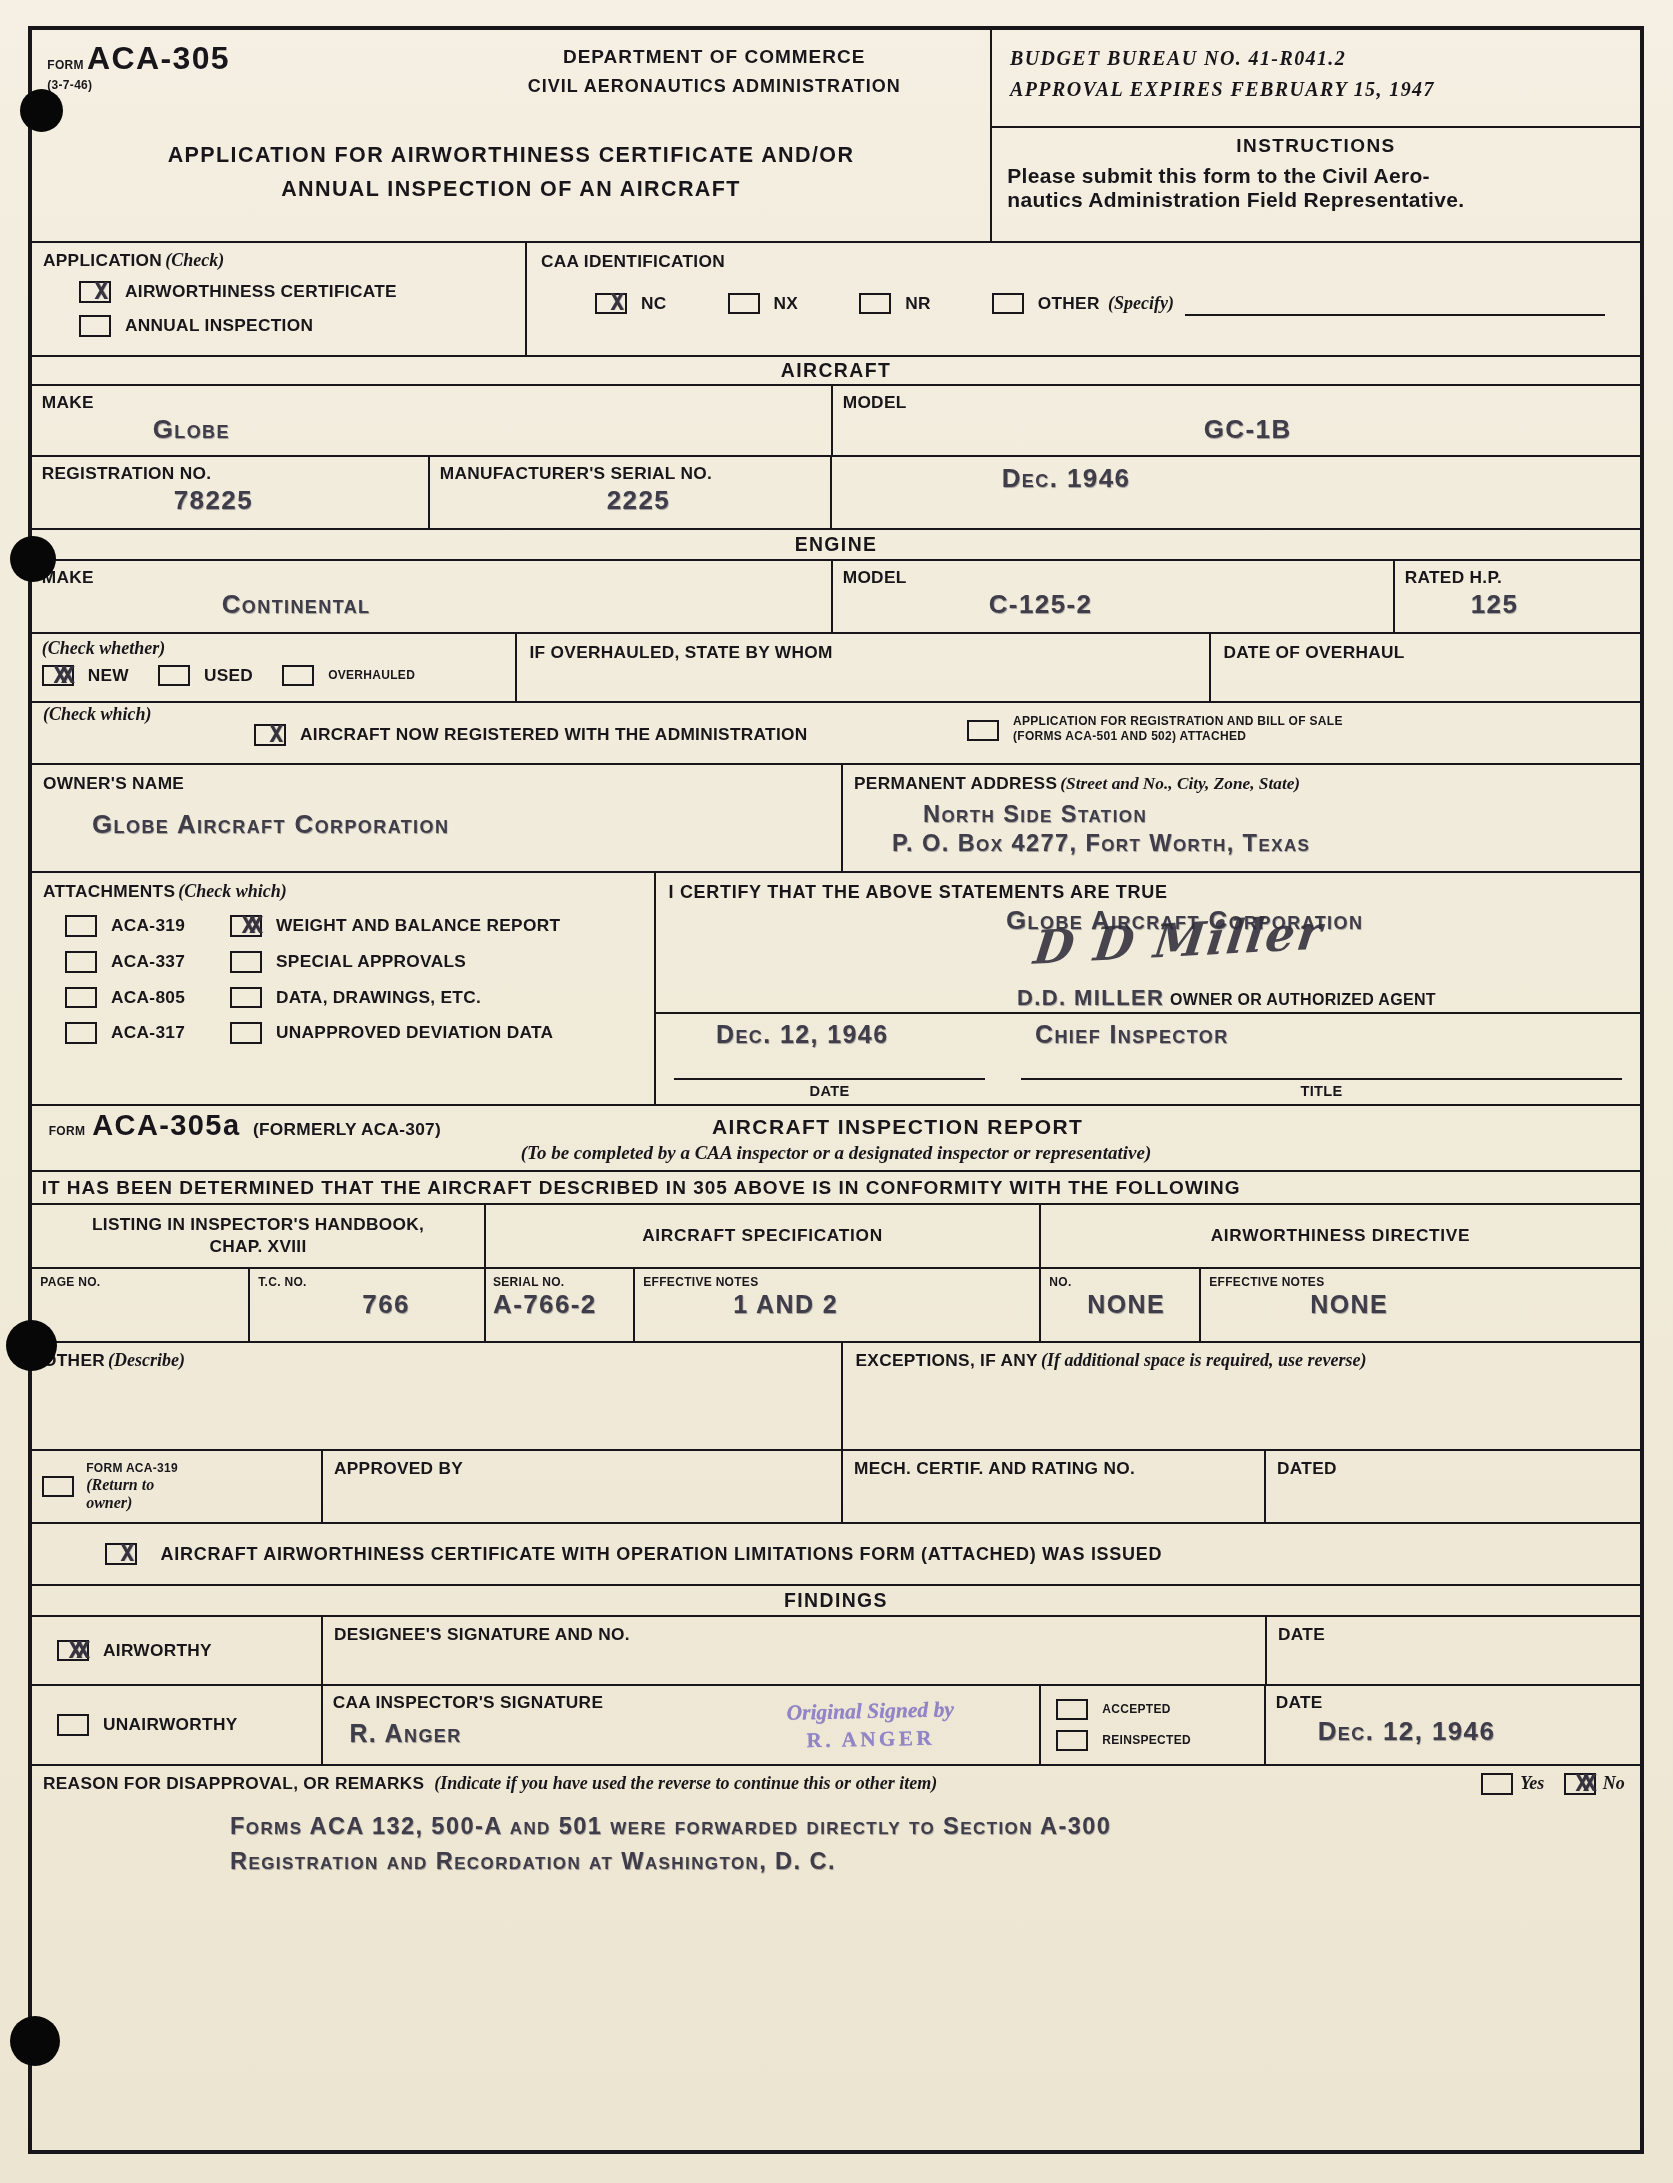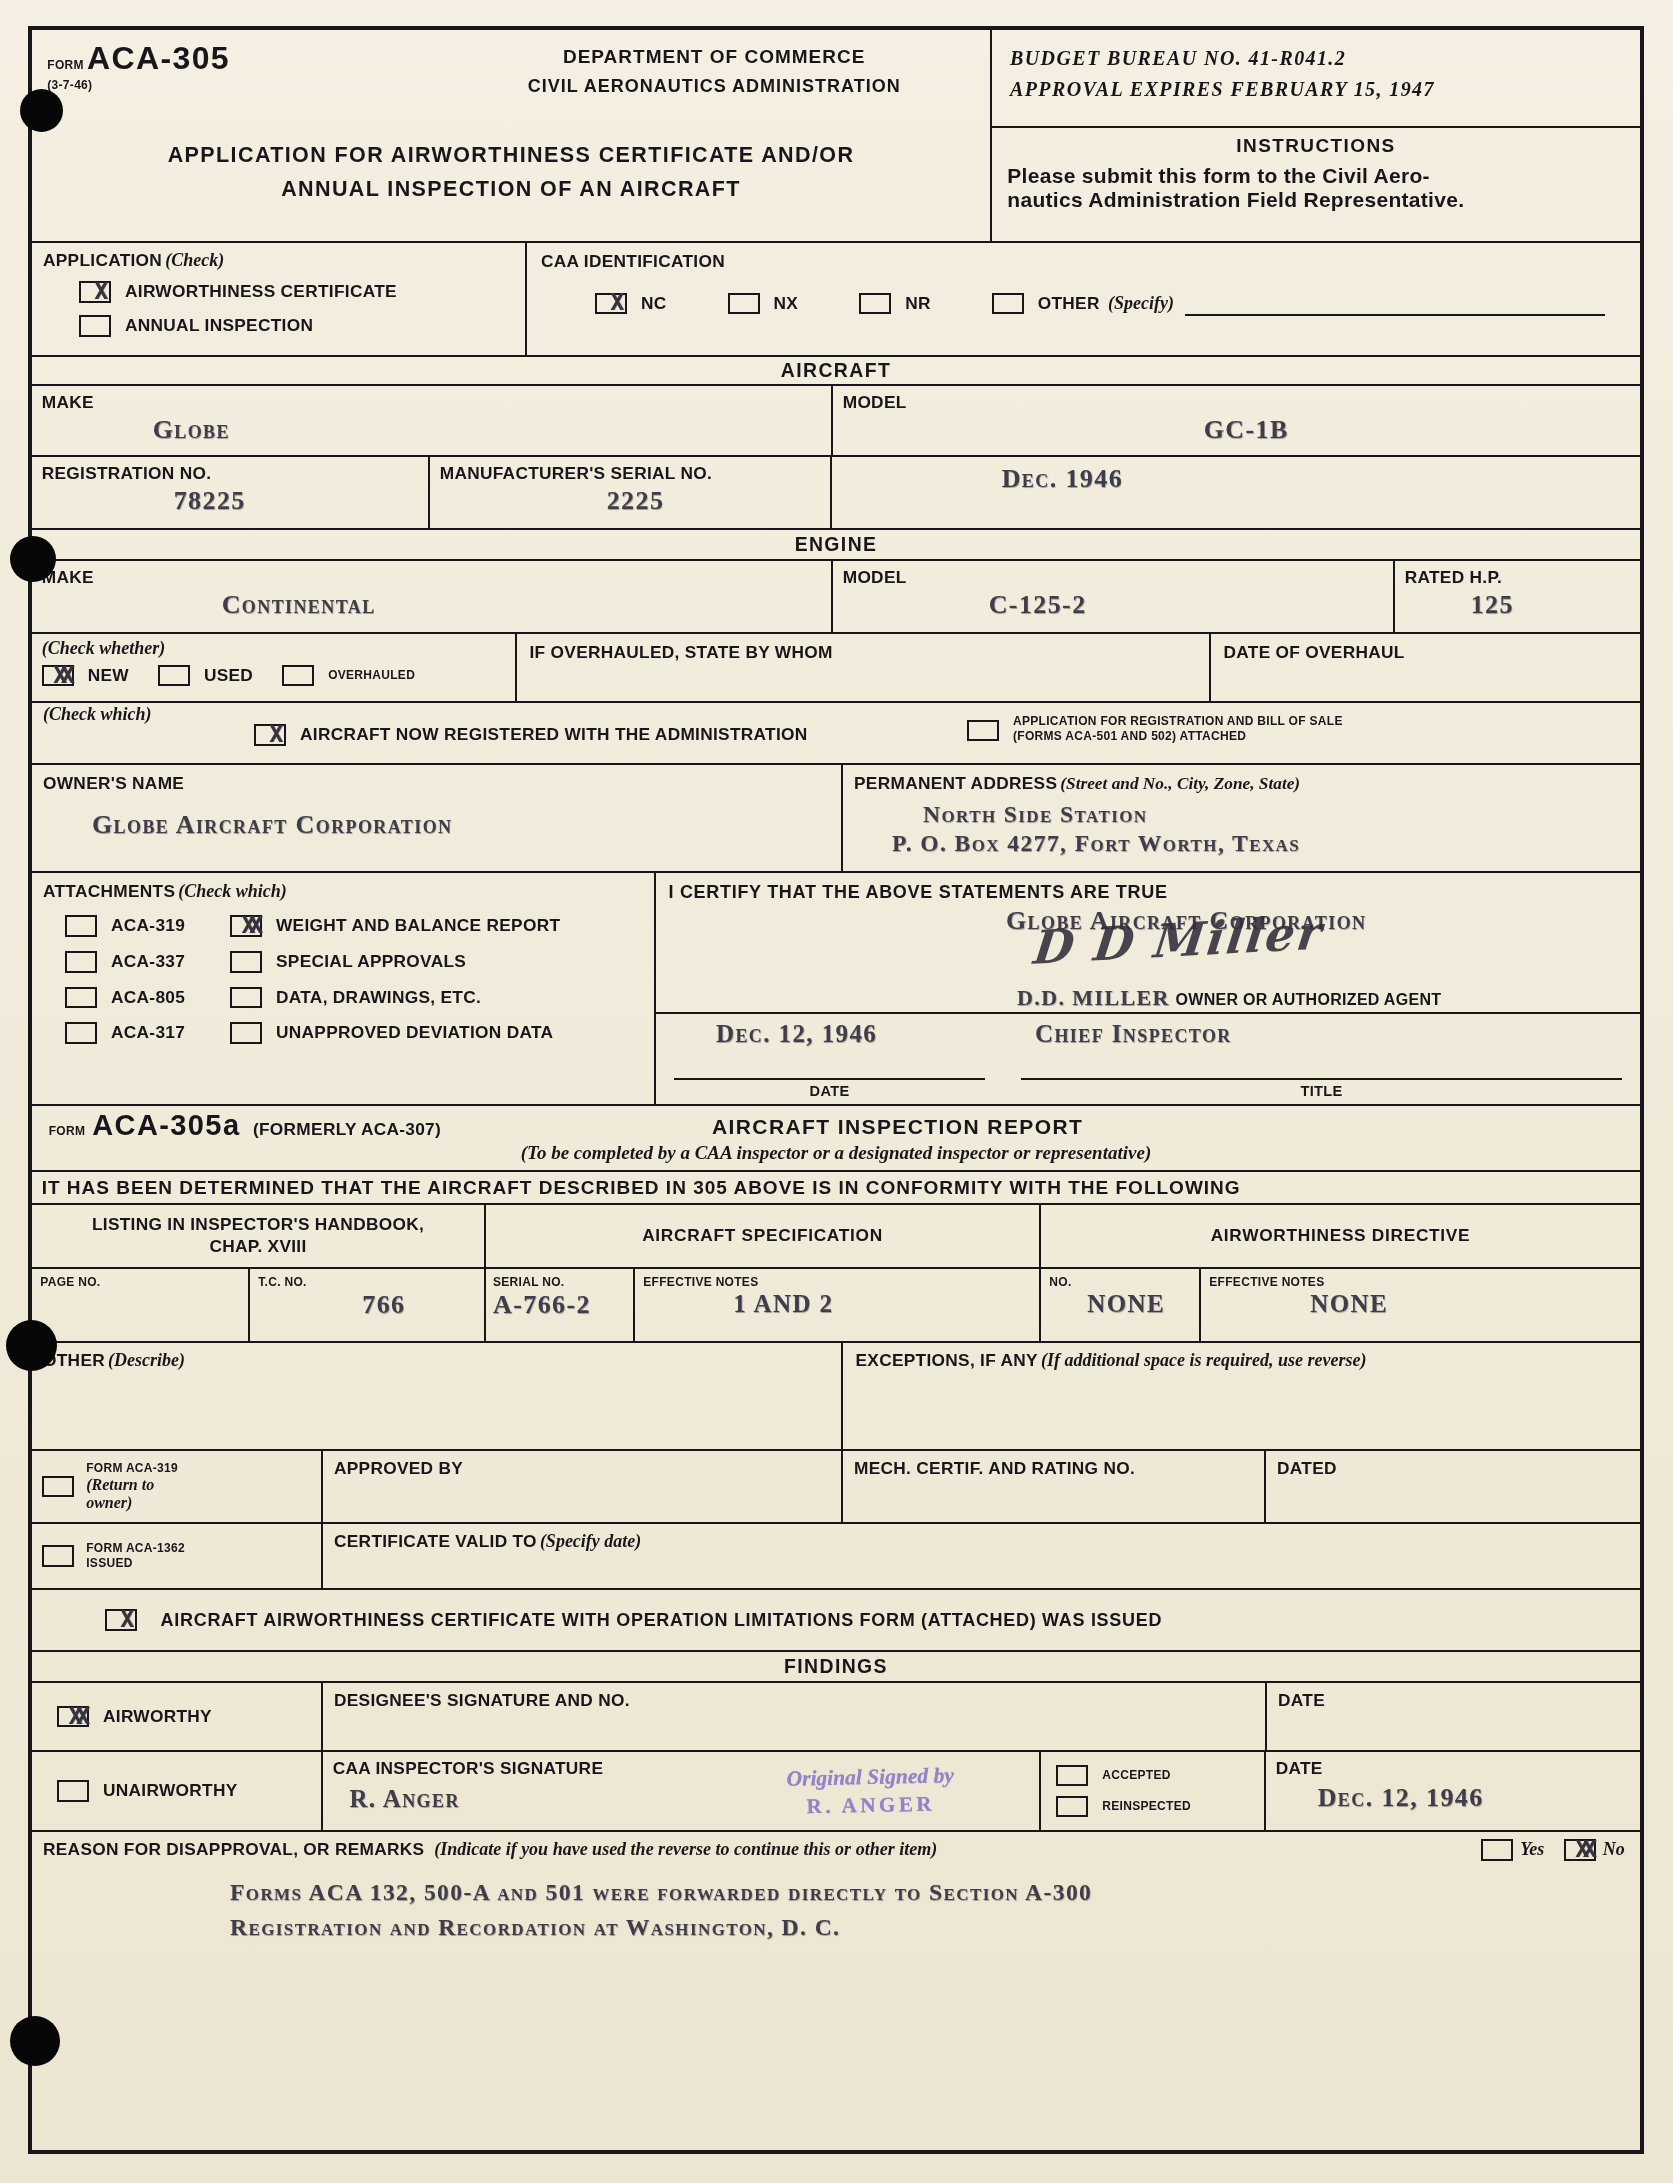--- a/index.html
+++ b/index.html
@@ -17,21 +17,21 @@
     display:flex;flex-direction:column;z-index:1}
   .row{display:flex;border-bottom:2.8px solid var(--ink);position:relative;flex:none}
   .cell{position:relative;flex:none}
   .vr{border-right:2.8px solid var(--ink)}
   .grow{flex:1 1 auto}
   .lbl{font-weight:700;font-size:17.3px;letter-spacing:0.3px;line-height:1.25}
   .sm{font-size:12px}
   .hint{font-family:"Liberation Serif",serif;font-style:italic;font-weight:700;font-size:18px}
   .bserif{font-family:"Liberation Serif",serif;font-weight:700;font-style:italic;font-size:20px;letter-spacing:1.4px}
   .bserif2{font-family:Liberation Sans, sans-serif;font-weight:700;font-size:21px;letter-spacing:0.3px}
-  .typed{font-family:Liberation Serif, serif;font-weight:700;font-variant:small-caps;color:var(--type);
+  .typed{font-family:Liberation Sans, sans-serif;font-weight:700;font-variant:small-caps;color:var(--type);
     letter-spacing:1.4px;text-shadow:0.7px 0.7px 0.7px rgba(64,61,74,.45);font-size:23.6px;line-height:1.15;white-space:nowrap}
   .big{font-size:26px}
   .cb{display:inline-flex;align-items:center;justify-content:center;width:32px;height:21.5px;
     border:2.8px solid var(--ink);flex:none;position:relative;background:transparent}
   .mark{font-family:"DejaVu Sans Mono",monospace;font-weight:700;font-size:23px;color:#36333f;
     letter-spacing:-6.2px;margin-right:-6.2px;text-shadow:0.7px 0.7px 0.7px rgba(54,51,63,.6);transform:translateY(-1.4px)}
   .cbrow{display:flex;align-items:center}
   .cbl{margin-left:14px}
   .bar{justify-content:center;align-items:center}
   .bart{font-weight:700;font-size:19.4px;letter-spacing:1.4px}
@@ -388,35 +388,20 @@
         <span class="lbl">APPROVED BY</span>
       </div>
       <div class="cell vr" style="width:423px;padding:7px 11px">
         <span class="lbl">MECH. CERTIF. AND RATING NO.</span>
       </div>
       <div class="cell grow" style="padding:7px 11px">
         <span class="lbl">DATED</span>
       </div>
     </div>
 
-    <div class="row" style="height:66px">
-      <div class="cell vr" style="width:291px;display:flex;align-items:center;padding:0 9.7px">
-        <span class="cb">
-            <span class="mark"></span>
-          </span>
-        <div style="margin-left:12.5px">
-          <div class="lbl sm">FORM ACA-1362</div>
-          <div class="lbl sm">ISSUED</div>
-        </div>
-      </div>
-      <div class="cell grow" style="padding:7px 11px">
-        <span class="lbl">CERTIFICATE VALID TO</span>
-        <span class="hint">(Specify date)</span>
-      </div>
-    </div>
 
     <div class="row" style="height:62px;align-items:center;padding-left:73px">
       <span class="cb">
           <span class="mark">X</span>
         </span>
       <span class="lbl" style="margin-left:23.6px;font-size:18px;letter-spacing:0.7px">AIRCRAFT AIRWORTHINESS CERTIFICATE WITH OPERATION LIMITATIONS FORM (ATTACHED) WAS ISSUED</span>
     </div>
 
     <div class="row bar" style="height:31px">
       <span class="bart">FINDINGS</span>

